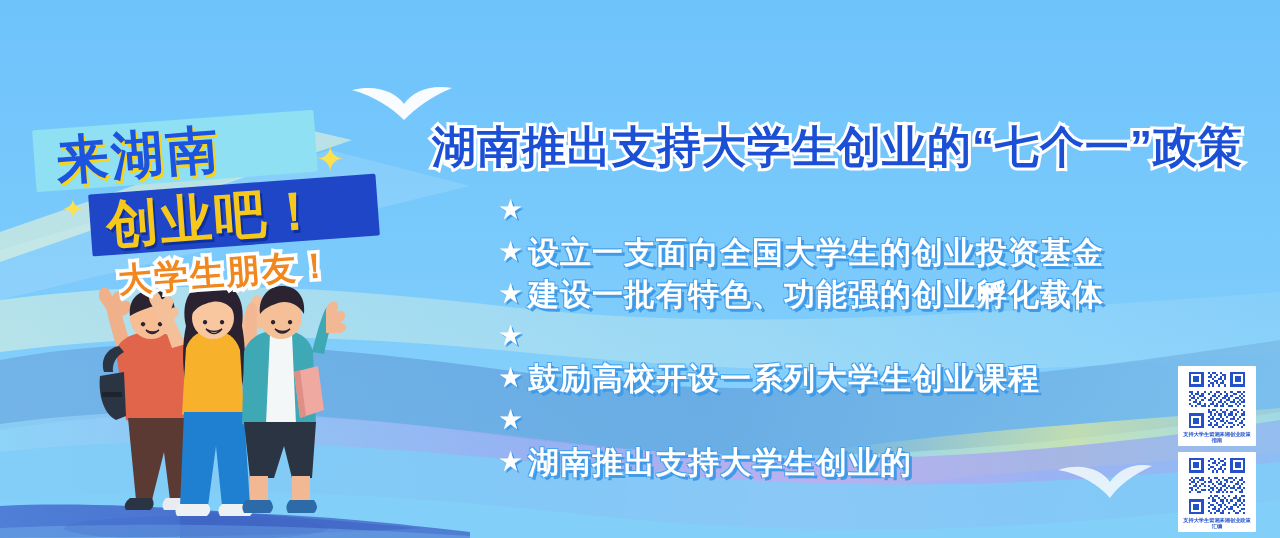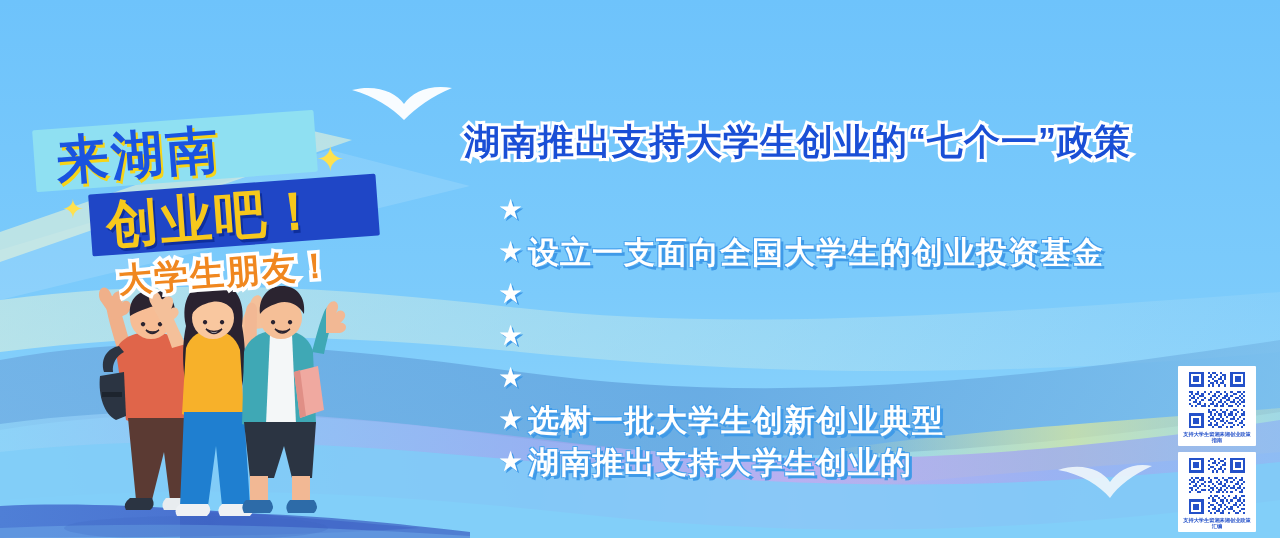--- a/index.html
+++ b/index.html
@@ -52,26 +52,25 @@
     paint-order:stroke fill;
     white-space:nowrap;
   }
   .sparkle{position:absolute;color:#ffe14d;line-height:1;}
   .sparkle.s1{left:288px;top:38px;font-size:34px;}
   .sparkle.s2{left:34px;top:92px;font-size:26px;}
 
   
   .headline{
     position:absolute;left:432px;top:118px;
-    font-size:36px;font-weight:bold;letter-spacing:1px;
+    font-size:44px;font-weight:bold;letter-spacing:1px;
     color:#1a4fd6;
     -webkit-text-stroke:6px #ffffff;
     paint-order:stroke fill;
     white-space:nowrap;
-    margin-left:32px;
   }
 
   
   .bullets{position:absolute;left:498px;top:192px;}
   .bullet{
     display:flex;align-items:center;
     font-size:31px;font-weight:bold;letter-spacing:1px;
     color:#ffffff;
     text-shadow:3px 3px 0 #3f9ae8, -1px -1px 0 #4aa3ee, 1px -1px 0 #4aa3ee, -1px 1px 0 #4aa3ee;
     white-space:nowrap;
@@ -265,30 +264,31 @@
   <div class="bullets">
     <div class="bullet">
       <span class="star">★</span>
     </div>
     <div class="bullet">
       <span class="star">★</span>
       <span>设立一支面向全国大学生的创业投资基金</span>
     </div>
     <div class="bullet">
       <span class="star">★</span>
+      <span>建设一批有特色、功能强的创业孵化载体</span>
     </div>
     <div class="bullet">
       <span class="star">★</span>
     </div>
     <div class="bullet">
       <span class="star">★</span>
+      <span>鼓励高校开设一系列大学生创业课程</span>
     </div>
     <div class="bullet">
       <span class="star">★</span>
-      <span>选树一批大学生创新创业典型</span>
     </div>
     <div class="bullet">
       <span class="star">★</span>
       <span>湖南推出支持大学生创业的</span>
     </div>
   </div>
 
   <div class="qr-stack">
 
     <div class="qr-card">

